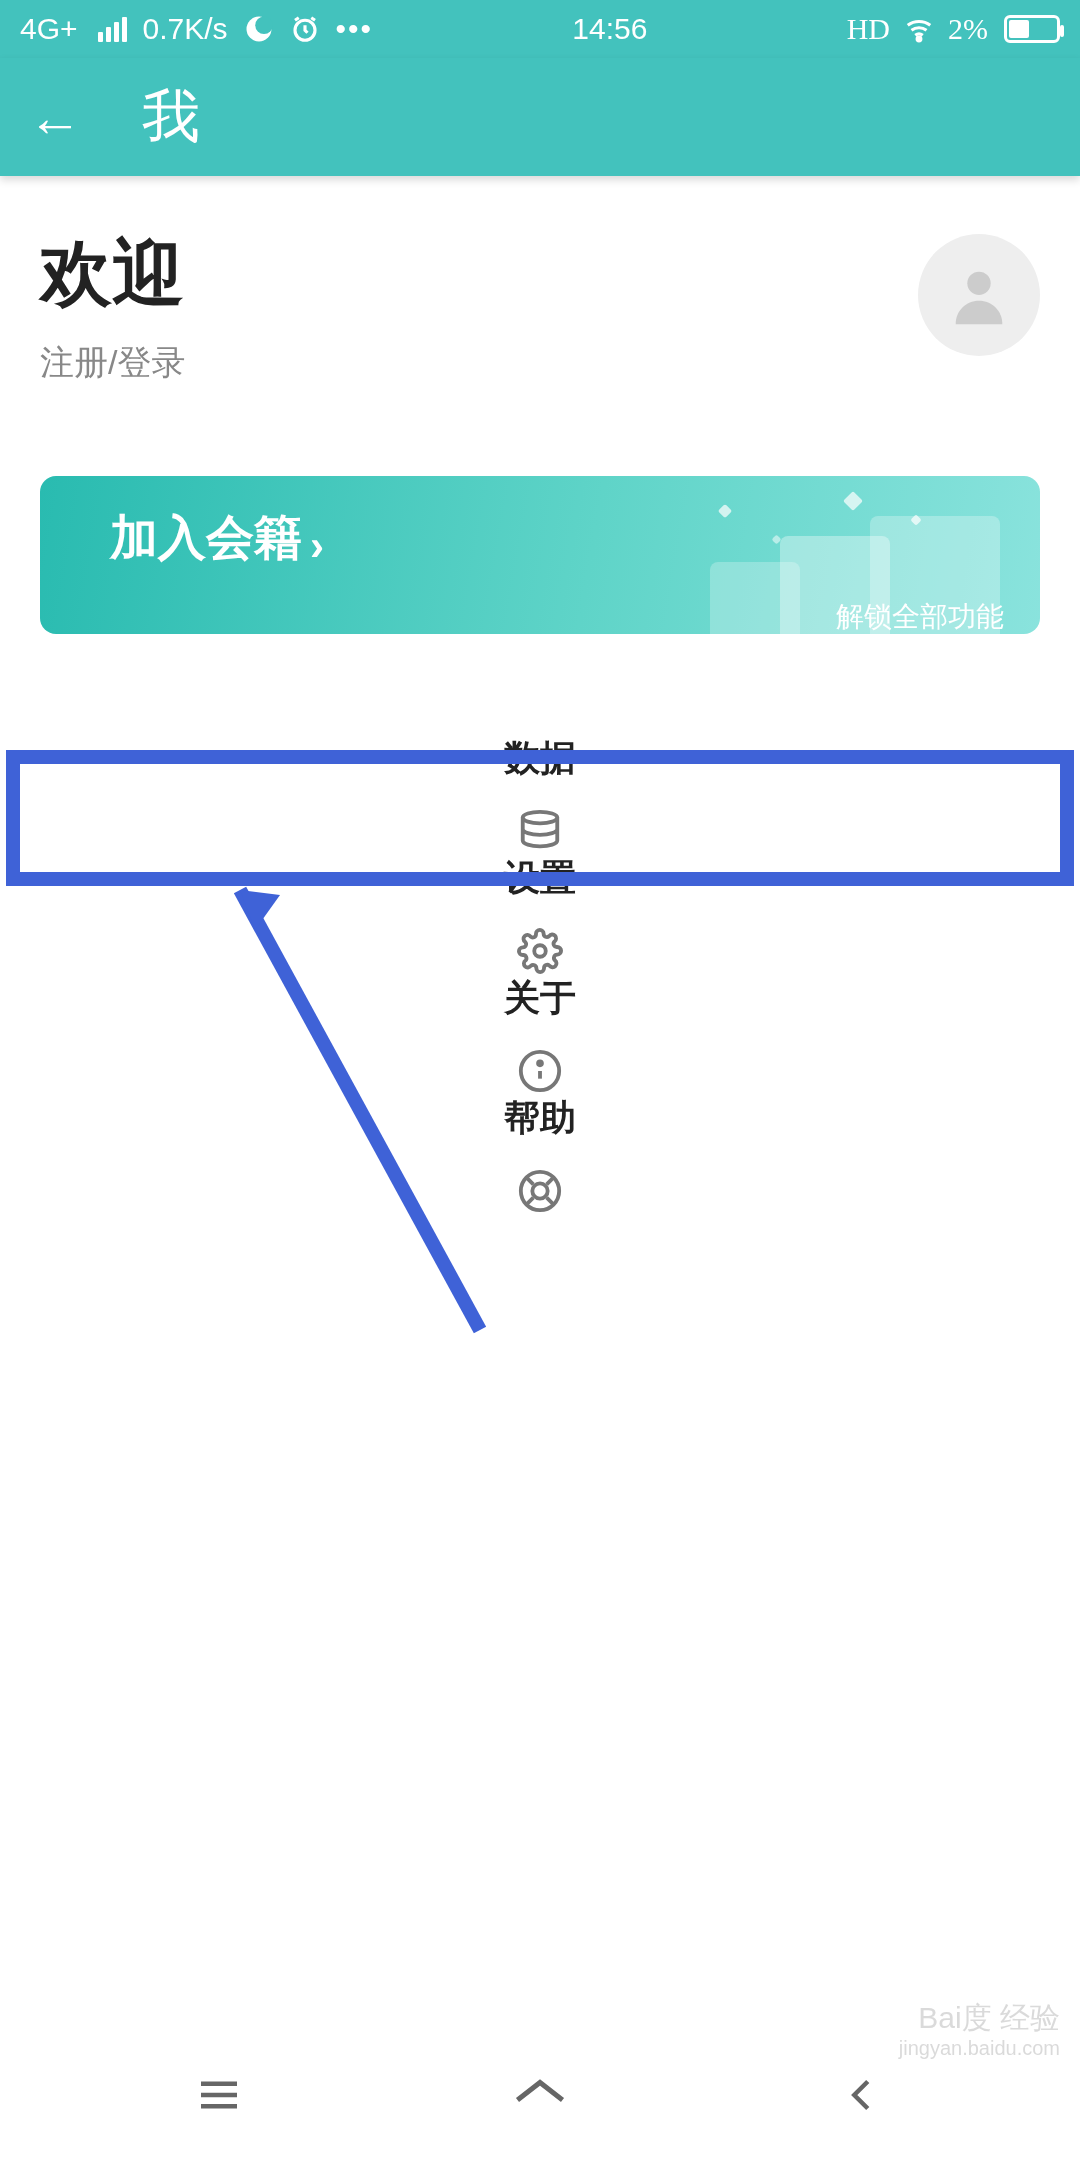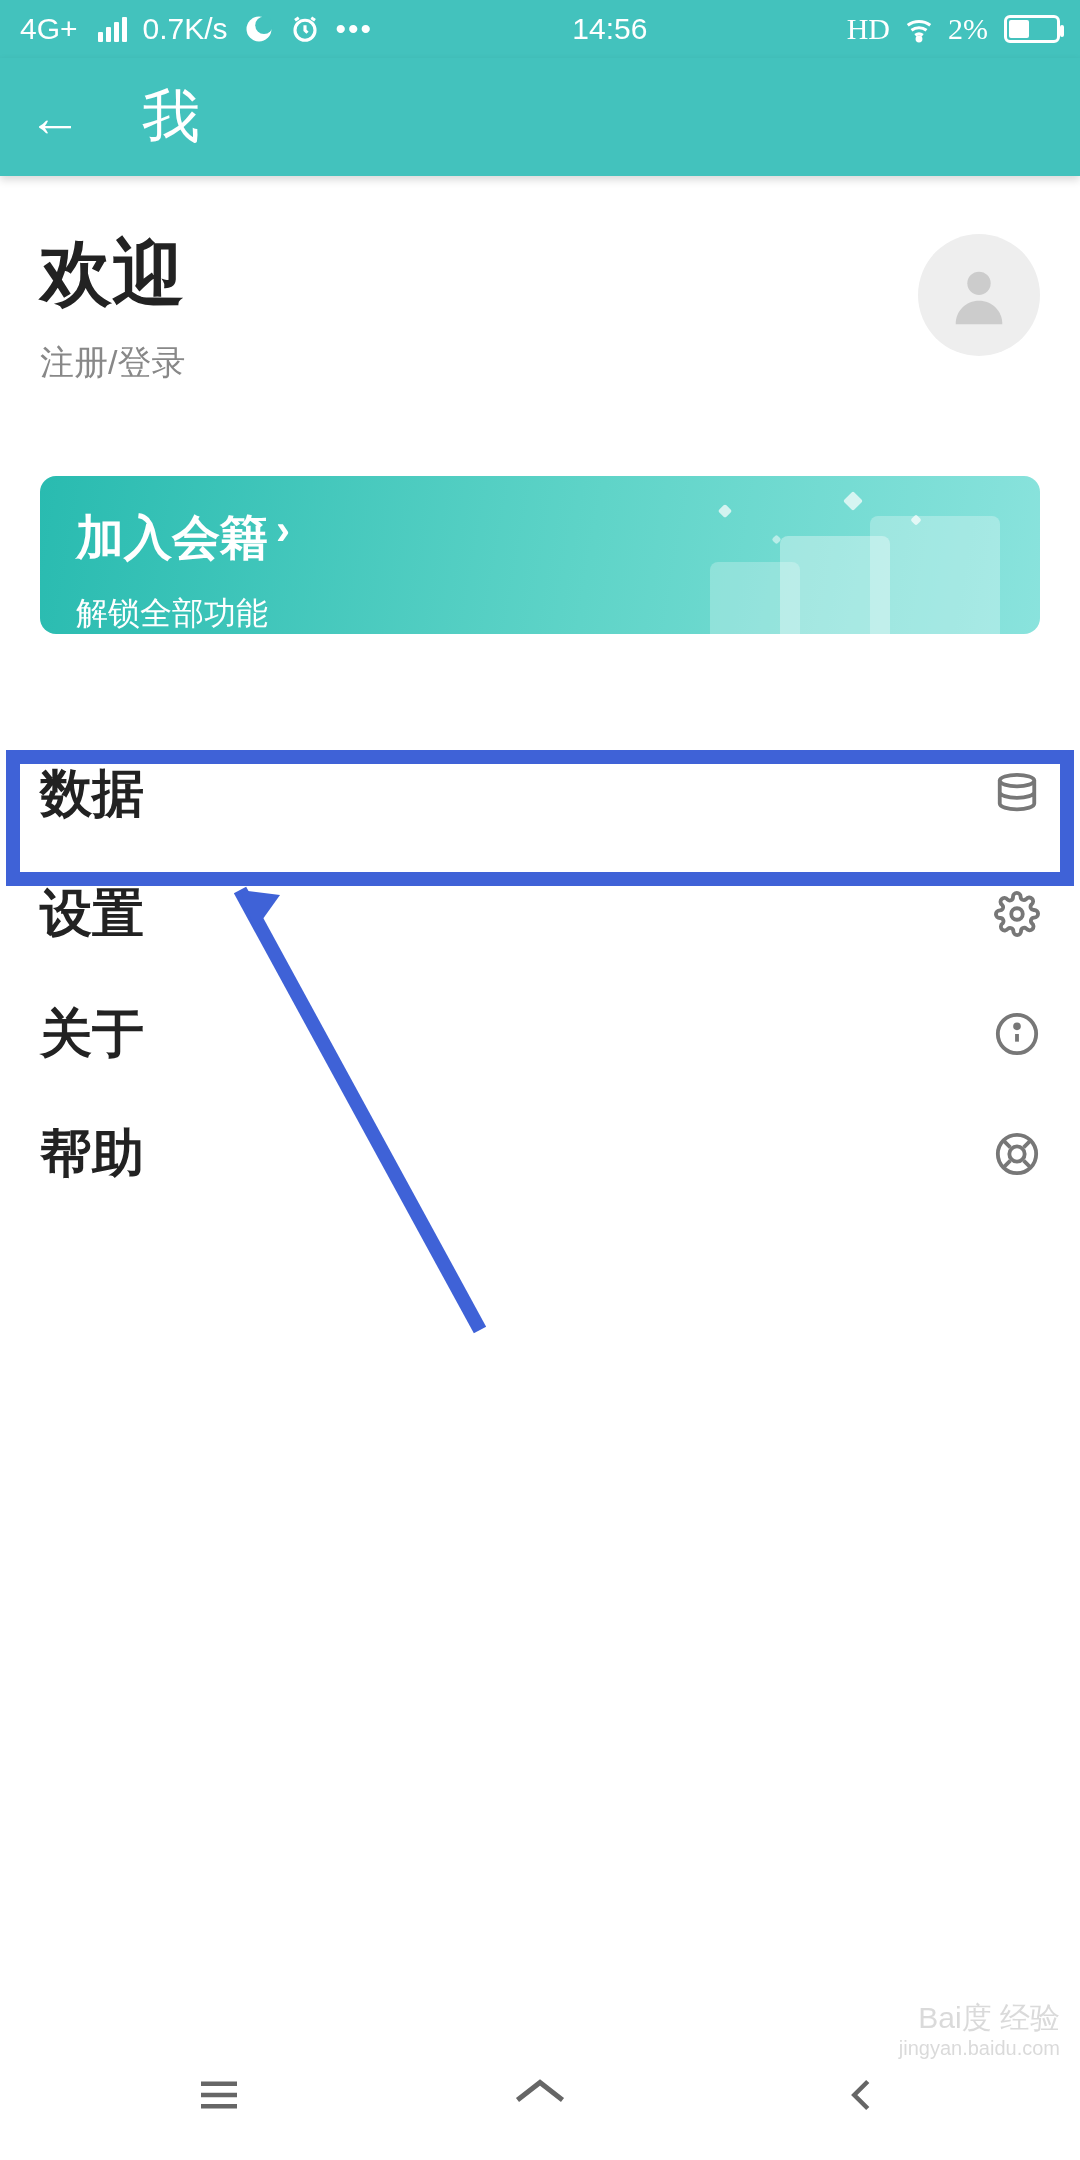--- a/index.html
+++ b/index.html
@@ -59,42 +59,43 @@
     .membership-banner {
       margin: 60px 40px 0 40px;
       height: 158px;
       border-radius: 16px;
       background: linear-gradient(100deg, #29bbb0 0%, #5fd4c8 55%, #8ae3dd 100%);
       color: #fff;
       padding: 30px 36px;
       position: relative;
       overflow: hidden;
     }
-    .membership-title { font-size: 48px; font-weight: 700; display: flex; align-items: flex-start; }
+    .membership-title { font-size: 48px; font-weight: 700; display: flex; align-items: flex-end; margin-left: 34px; }
     .membership-title .chev { font-size: 42px; margin-left: 8px; font-weight: 700; }
-    .membership-subtitle { font-size: 32px; margin-top: 22px; font-weight: 500; }
+    .membership-subtitle { font-size: 28px; margin-top: 28px; font-weight: 500; text-align: right; }
     .sparkle { position: absolute; background: rgba(255,255,255,0.35); border-radius: 8px; }
     .sq1 { width: 110px; height: 110px; right: 150px; top: 60px; }
     .sq2 { width: 130px; height: 130px; right: 40px; top: 40px; background: rgba(255,255,255,0.28); }
     .sq3 { width: 90px; height: 90px; right: 240px; top: 86px; background: rgba(255,255,255,0.25); }
     .dot { position:absolute; background:#fff; opacity:0.7; border-radius:2px; transform:rotate(45deg);}
     .d1 { width:10px;height:10px; right:310px; top:30px;}
     .d2 { width:14px;height:14px; right:180px; top:18px;}
     .d3 { width:8px;height:8px; right:120px; top:40px;}
     .d4 { width:7px;height:7px; right:260px; top:60px; opacity:0.5;}
     .menu-list { margin-top: 100px; }
     .menu-item {
       height: 120px;
       padding: 0 40px;
       display: flex;
       align-items: center;
       justify-content: space-between;
-      font-size: 52px;
+      font-size: 36px;
       font-weight: 600;
       color: #222;
+      flex-direction: column;
     }
     .menu-icon { width: 46px; height: 46px; color: #777; }
     .highlight-box {
       position: absolute;
       left: 6px;
       top: 750px;
       width: 1068px;
       height: 136px;
       border: 14px solid #3f62d7;
       pointer-events: none;

